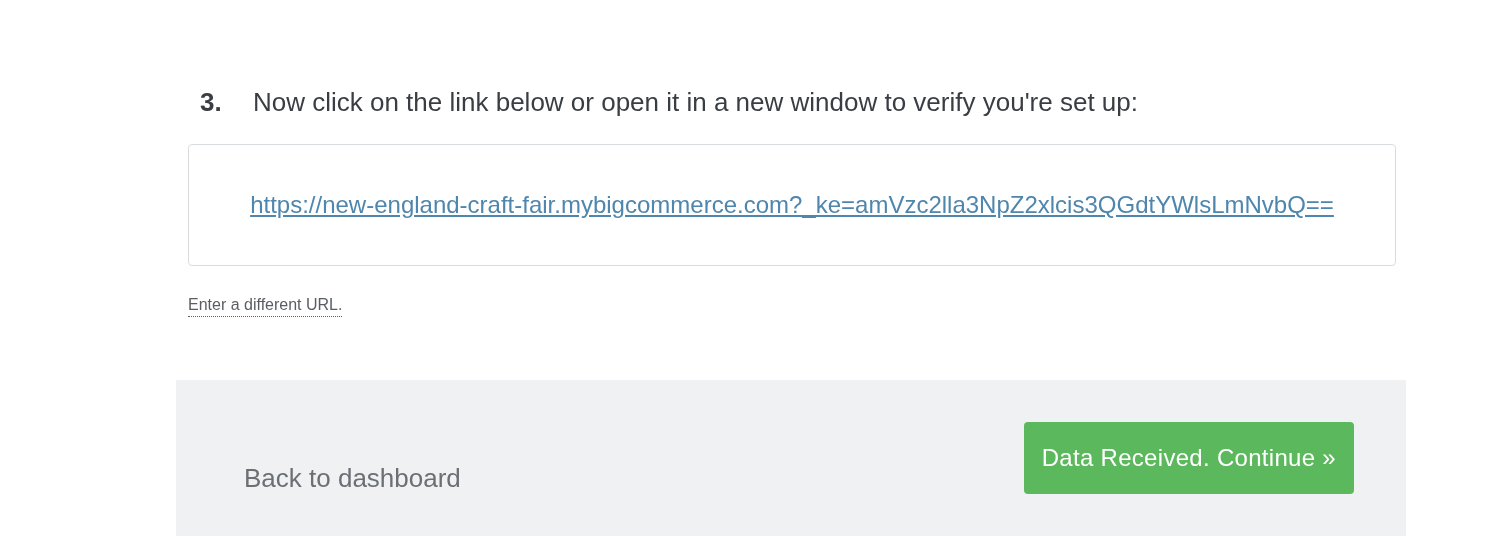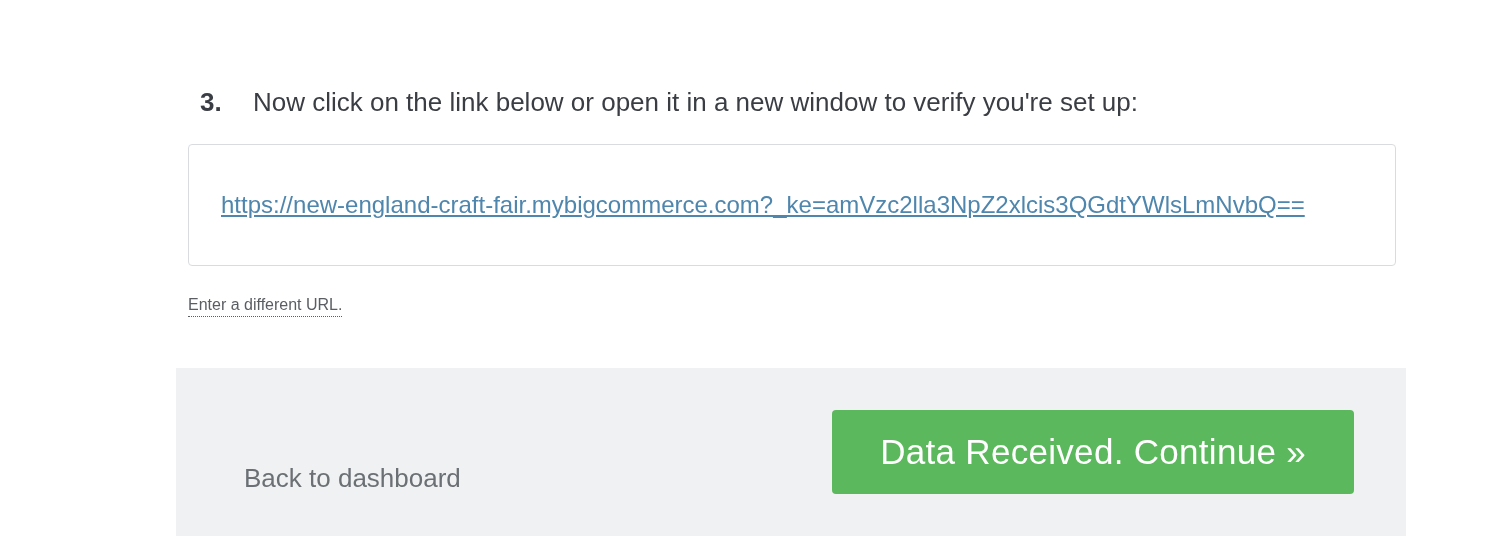--- a/index.html
+++ b/index.html
@@ -27,21 +27,21 @@
       margin-bottom: 24px;
       line-height: 1.4;
     }
     .step-heading .step-number {
       font-weight: 700;
     }
     .url-box {
       border: 1px solid #d9dcde;
       border-radius: 4px;
       padding: 30px 20px;
-      text-align: left;
+      text-align: center;
       margin-bottom: 18px;
       background: #ffffff;
     }
     .url-link {
       color: #4f86ad;
       font-size: 24px;
       text-decoration: underline;
       word-break: break-all;
       line-height: 1.5;
       cursor: pointer;
@@ -67,24 +67,24 @@
       padding: 30px 40px 30px 56px;
     }
     .back-link {
       font-size: 26px;
       color: #6b7075;
       cursor: pointer;
     }
     .continue-button {
       background: #5cb85c;
       color: #ffffff;
-      font-size: 35px;
+      font-size: 24px;
       font-weight: 500;
       border: none;
-      padding: 22px 48px;
+      padding: 22px 18px;
       border-radius: 4px;
       cursor: pointer;
       letter-spacing: 0.3px;
     }
   </style>
 </head>
 <body>
 
 <div class="container">
   <h2 class="step-heading">

